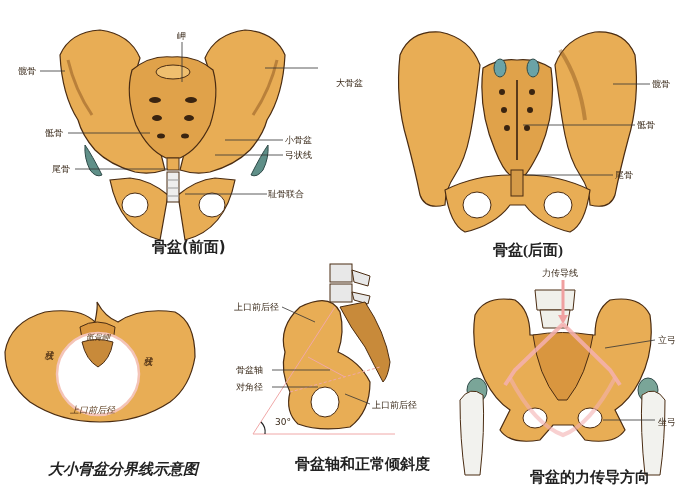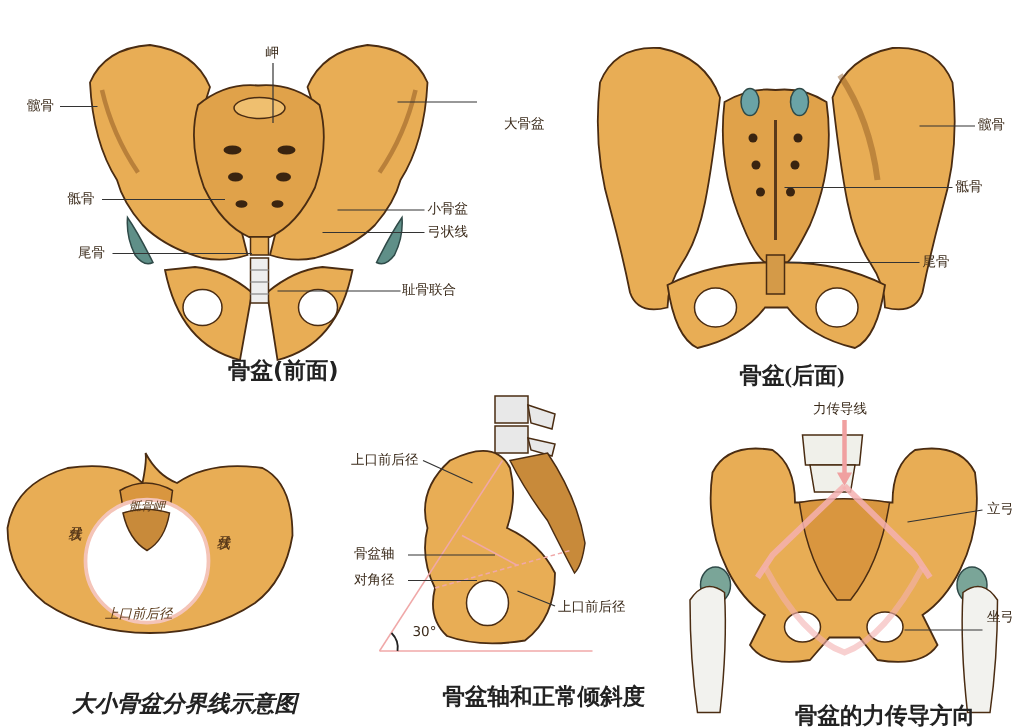--- a/index.html
+++ b/index.html
@@ -151,15 +151,15 @@
     <line x1="108" y1="20" x2="108" y2="60" stroke="#f0a0a0" stroke-width="3"></line>
     <polygon points="103,55 113,55 108,64" fill="#f0a0a0"></polygon>
     <path d="M108 64 L60 110 L50 125" stroke="#f4b0b0" stroke-width="4" fill="none" opacity=".85"></path>
     <path d="M108 64 L155 110 L165 125" stroke="#f4b0b0" stroke-width="4" fill="none" opacity=".85"></path>
     <path d="M55 118 Q80 165 108 175 Q135 165 160 118" stroke="#f4b0b0" stroke-width="4" fill="none" opacity=".6"></path>
     <line x1="150" y1="88" x2="200" y2="80" stroke="#333" stroke-width=".8"></line>
     <line x1="148" y1="160" x2="200" y2="160" stroke="#333" stroke-width=".8"></line>
   </svg>
   <span class="lbl" style="left:87px;top:8px;">力传导线</span>
   <span class="lbl" style="left:203px;top:75px;">立弓</span>
-  <span class="lbl" style="left:203px;top:147px;">坐弓</span>
+  <span class="lbl" style="left:203px;top:157px;">坐弓</span>
   <span class="cap" style="left:75px;top:208px;">骨盆的力传导方向</span>
 </div>
 
 </body></html>

